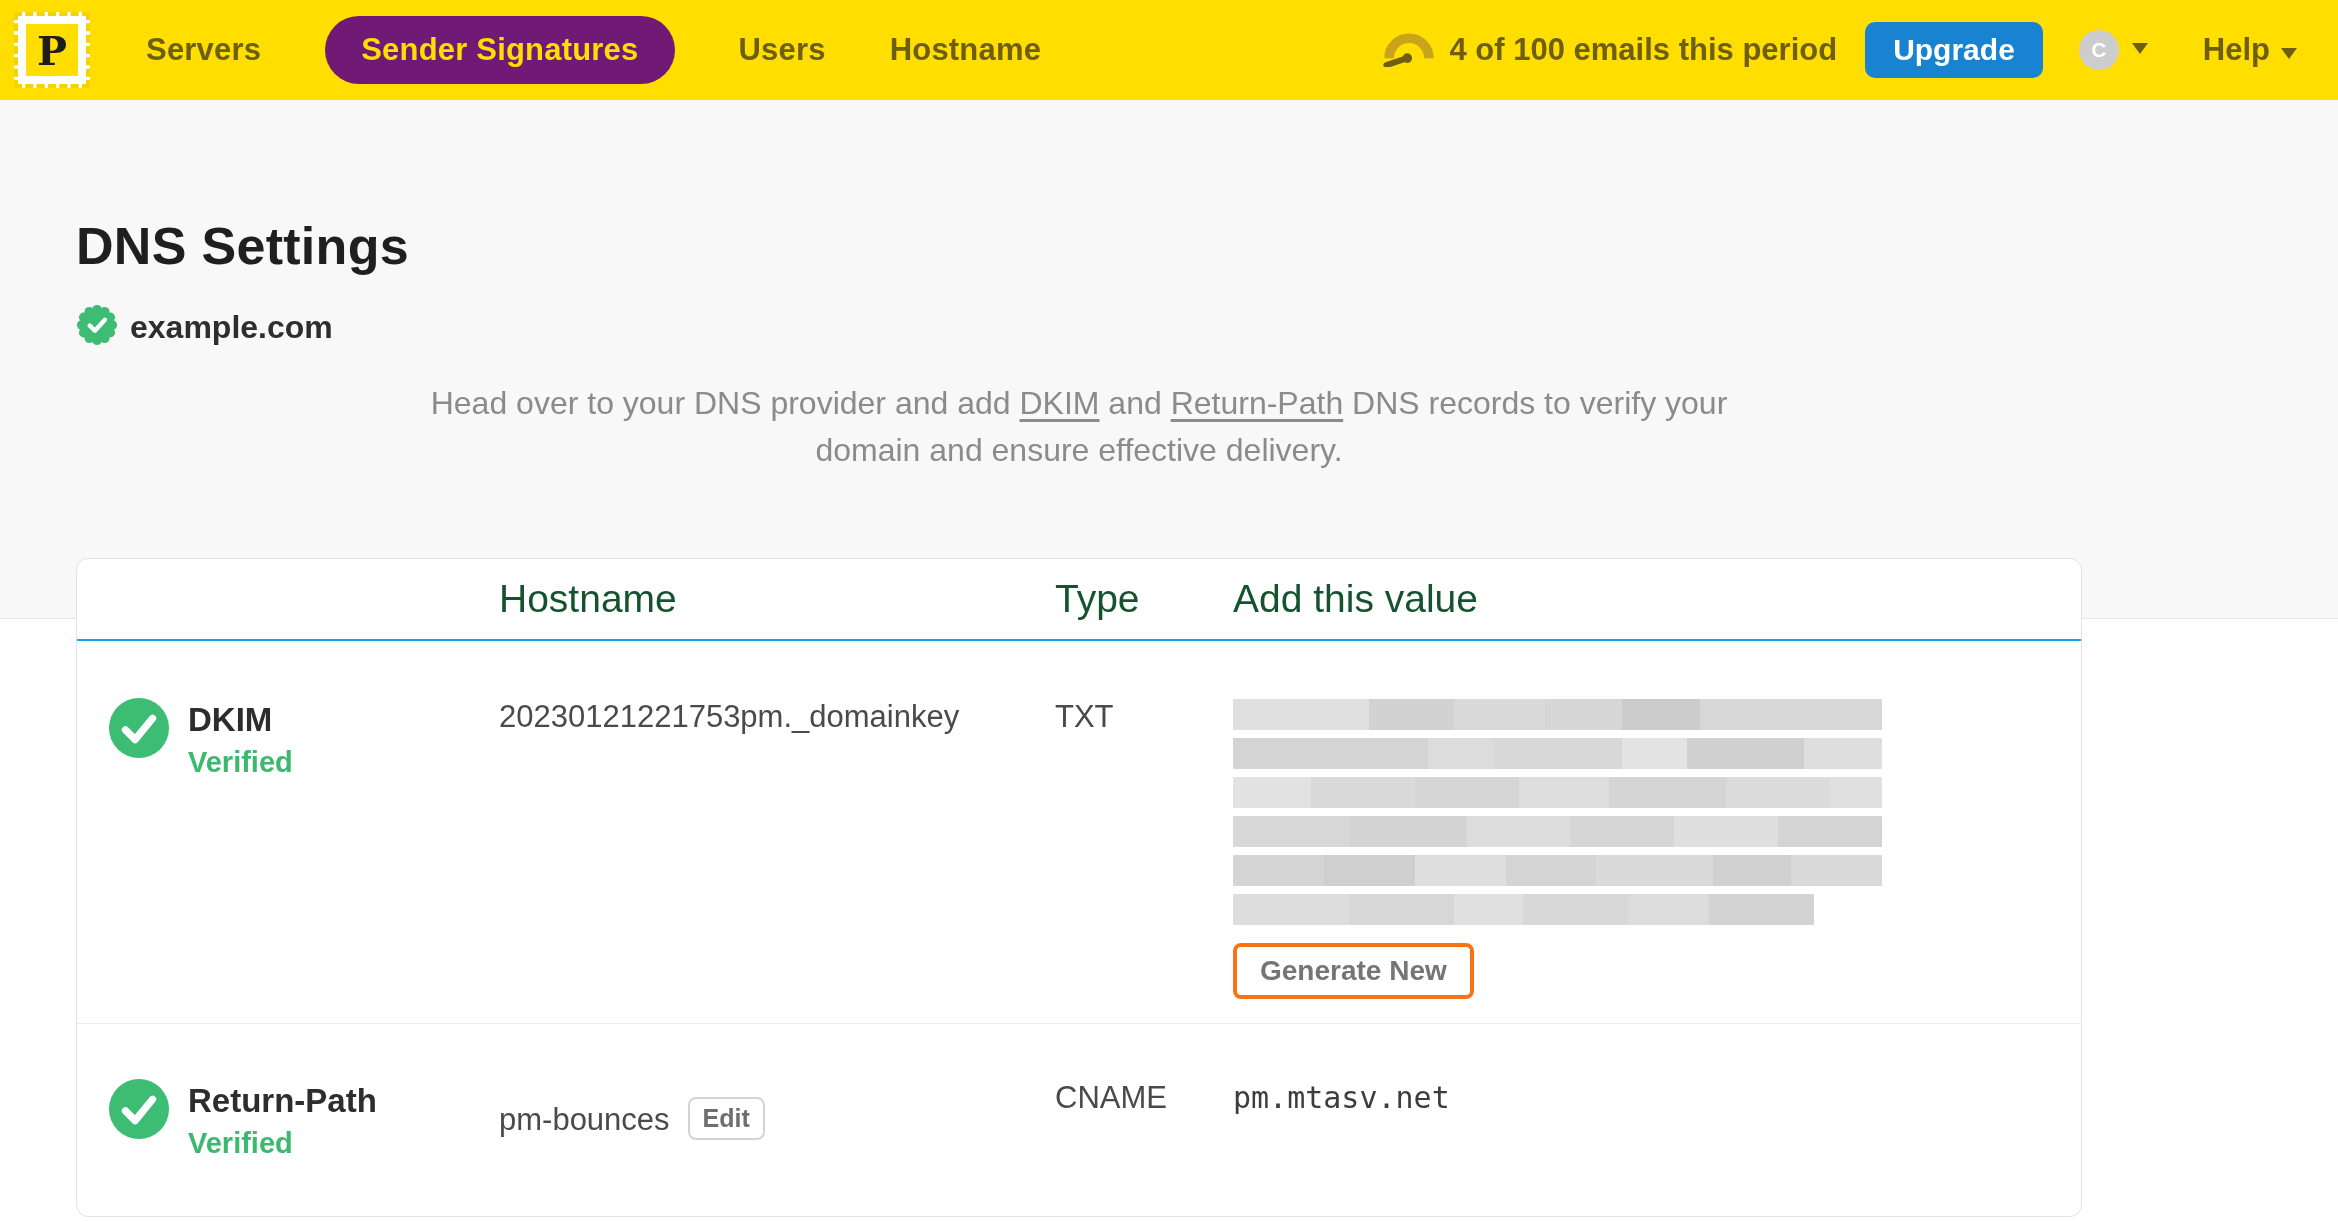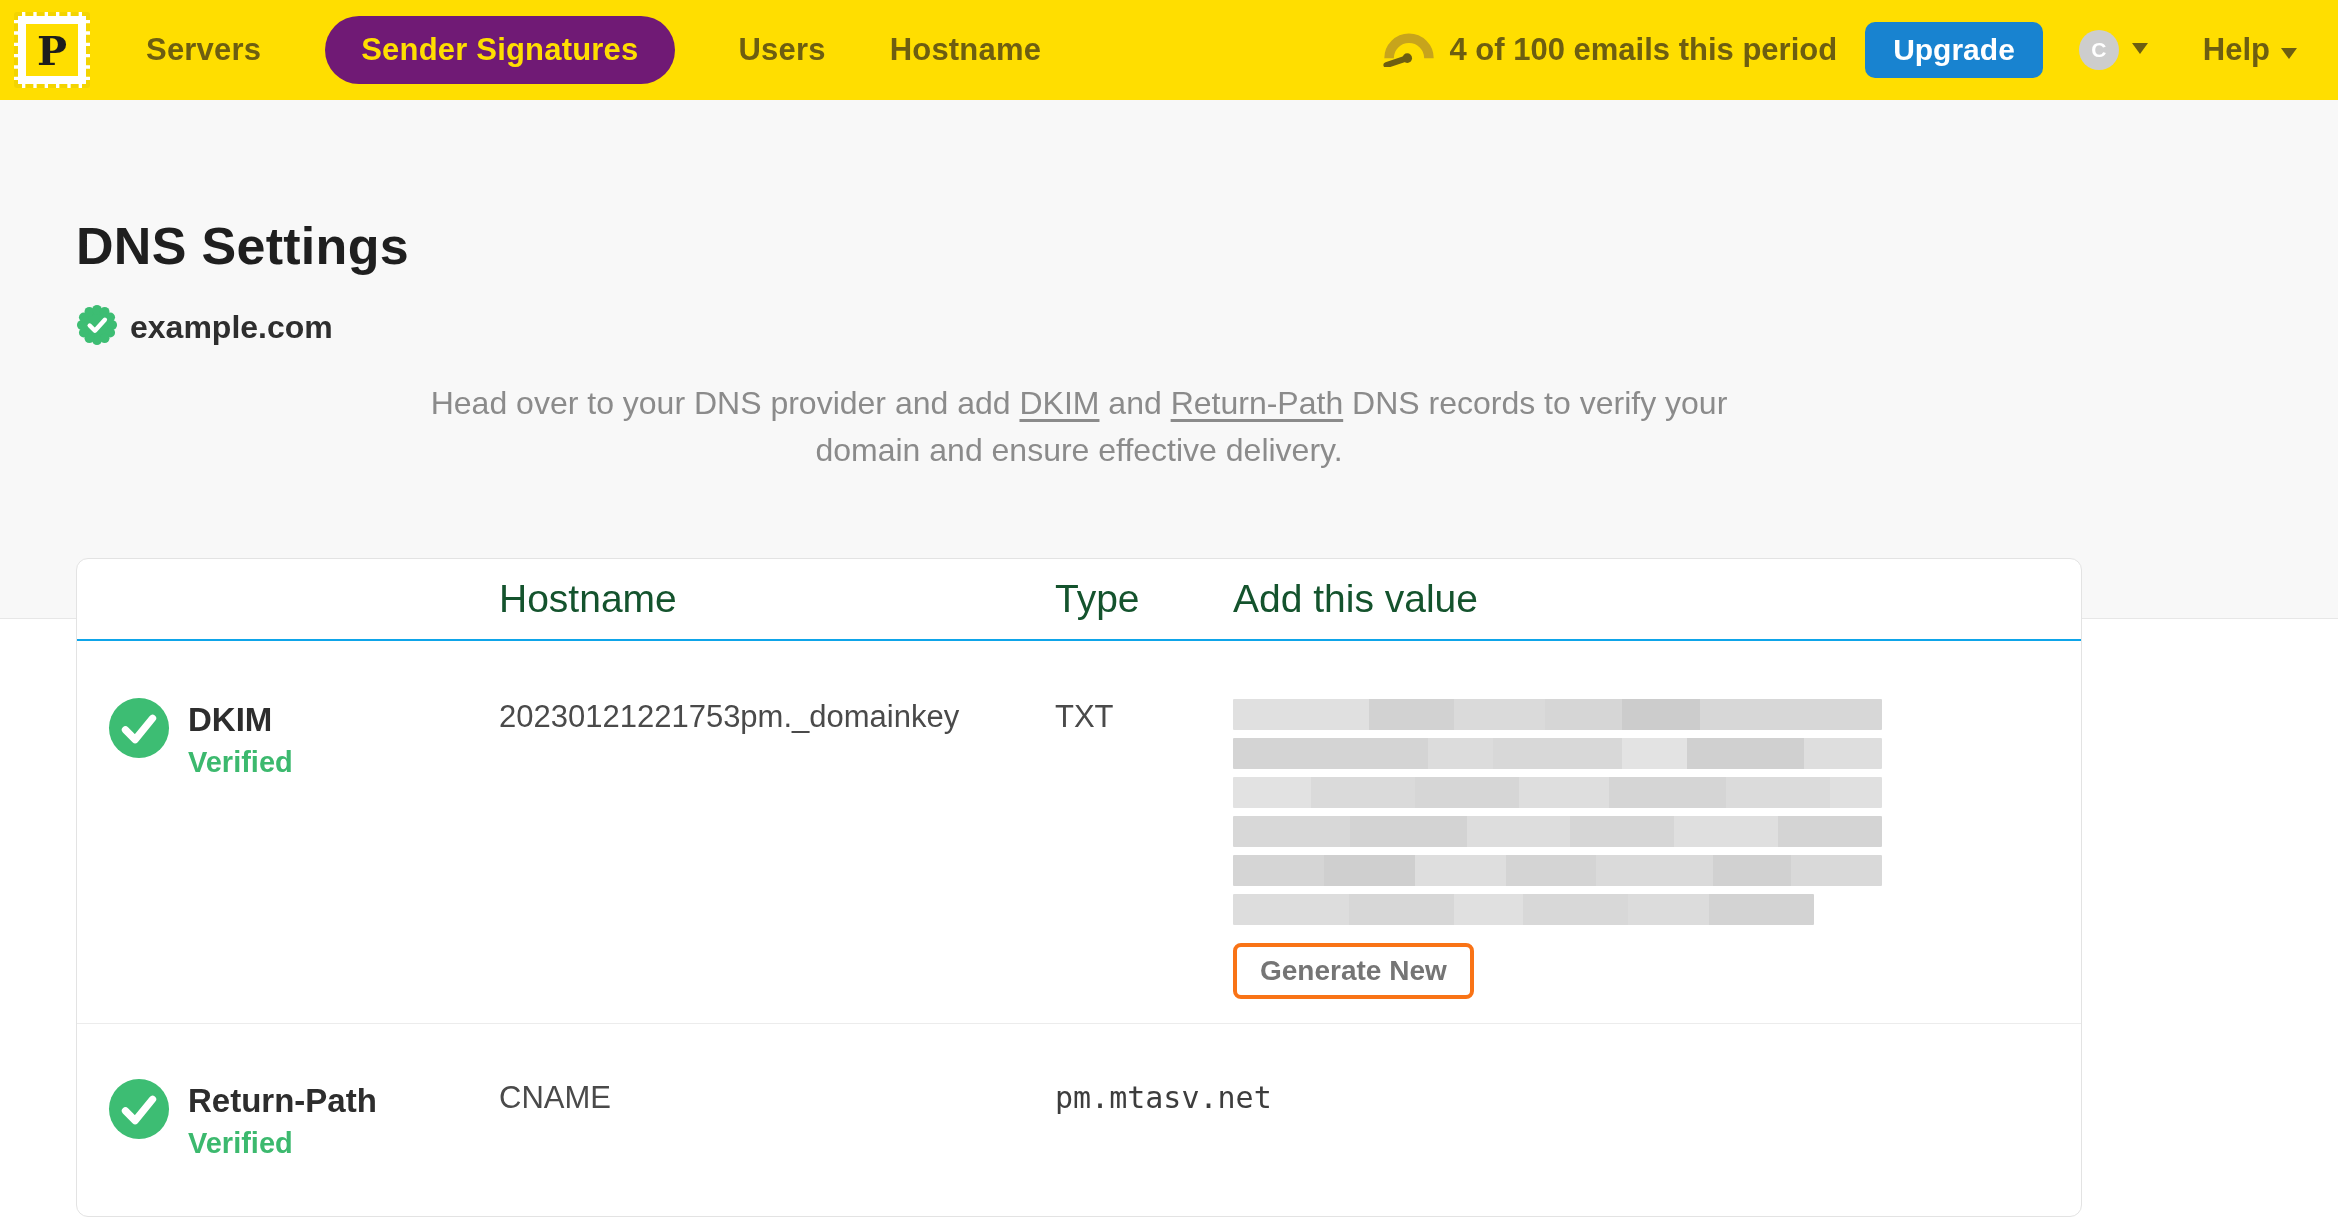--- a/index.html
+++ b/index.html
@@ -231,20 +231,24 @@
           <svg width="62" height="62" viewBox="0 0 64 64">
             <circle cx="32" cy="32" r="31" fill="#3DBD73"></circle>
             <polyline points="18,34 28,44 46,22" fill="none" stroke="#fff" stroke-width="7.5" stroke-linecap="round" stroke-linejoin="round"></polyline>
           </svg>
         </span>
         <span class="name-stack">
           <span class="rec-name">Return-Path</span>
           <span class="rec-status">Verified</span>
         </span>
       </div>
+      <div class="host-cell">
+        <span>pm-bounces</span>
+        <button class="edit-btn">Edit</button>
+      </div>
       <div class="type-cell">CNAME</div>
       <div class="value-cell">
         <span class="mono-value">pm.mtasv.net</span>
       </div>
     </div>
 
   </div>
 </div>
 
 </body></html>

